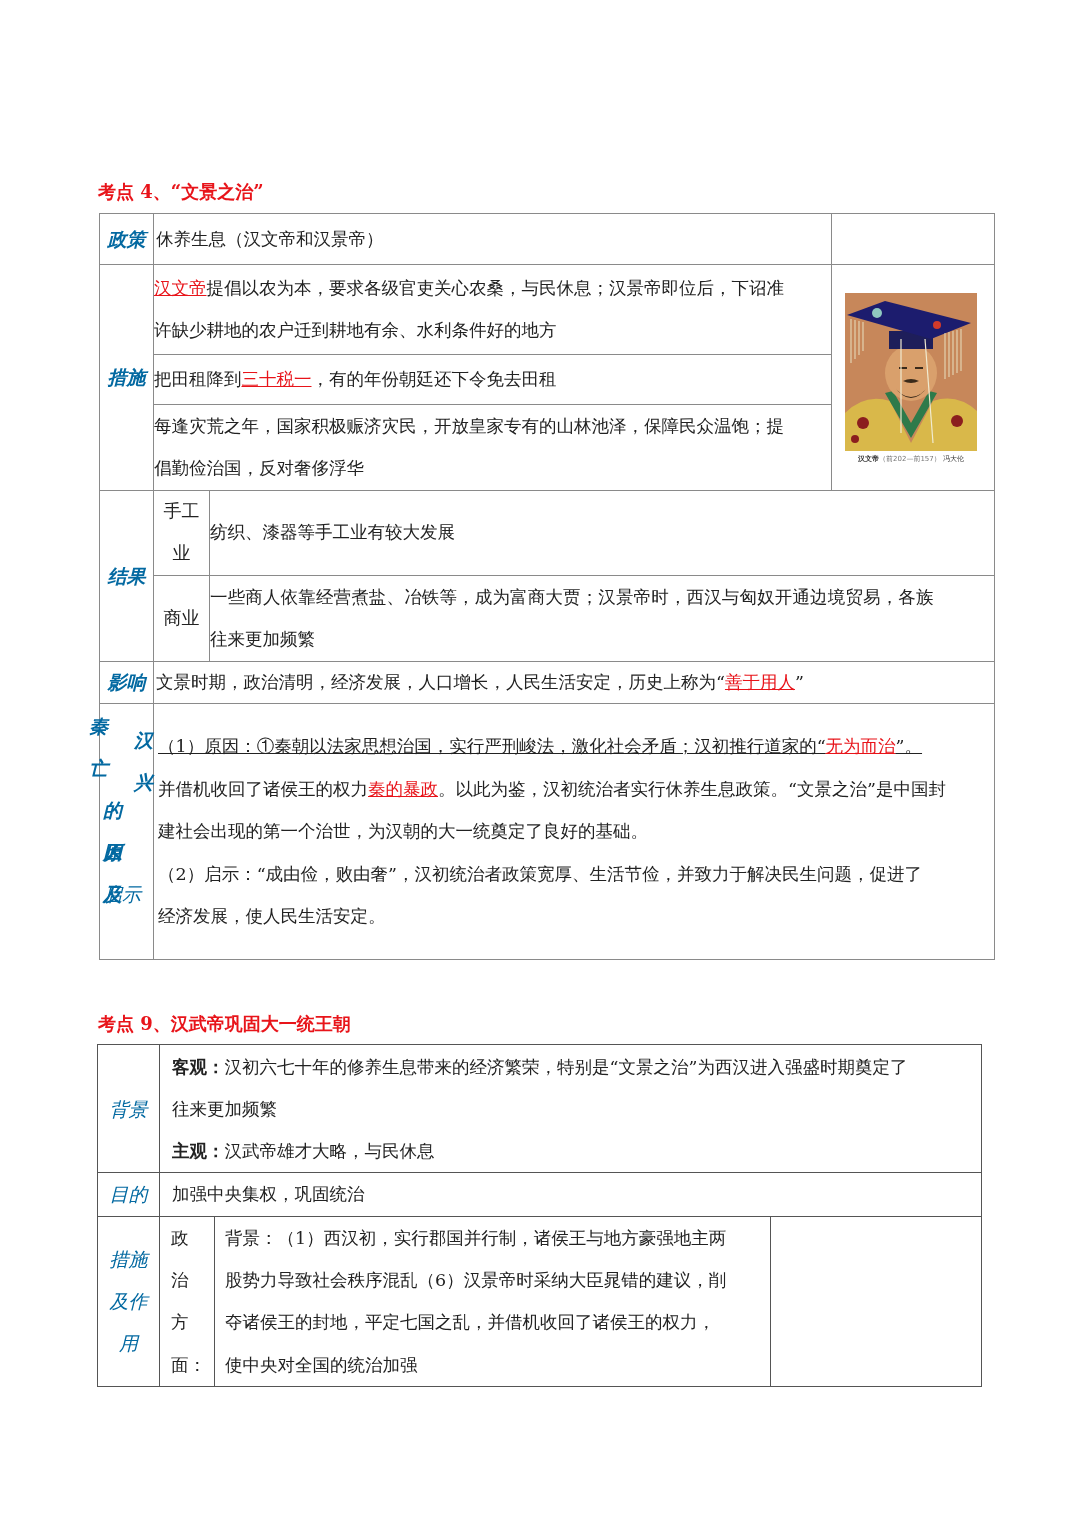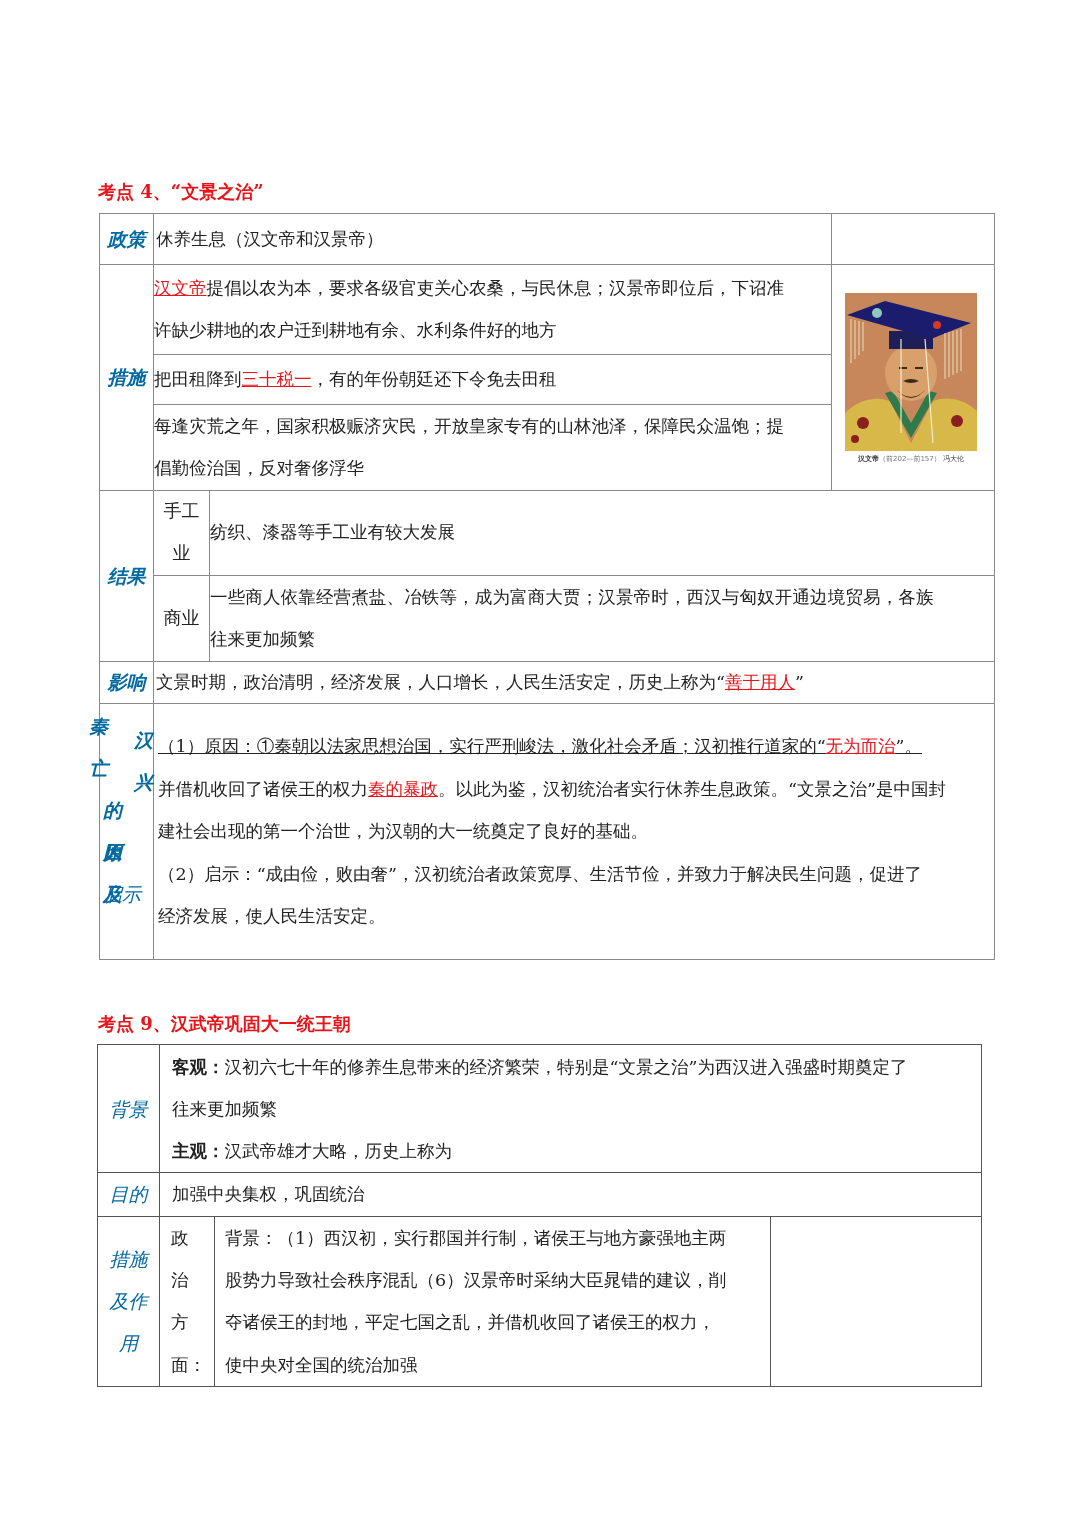--- a/index.html
+++ b/index.html
@@ -154,21 +154,21 @@
   <div class="line dark" style="left:214px; top:1216px; width:1px; height:171px;"></div>
   <div class="line dark" style="left:770px; top:1216px; width:1px; height:171px;"></div>
 </div>
 
 <div class="abs label thin" style="left:98px; top:1088px; width:61px; text-align:center;">背景</div>
 <div class="abs txt" style="left:172px; top:1046px;">
   <span class="bold">客观：</span><span>汉初六七十年的修养生息带来的经济繁荣，特别是“文景之治”为西汉进入强盛时期奠定了</span>
 </div>
 <div class="abs txt" style="left:172px; top:1088px;">往来更加频繁</div>
 <div class="abs txt" style="left:172px; top:1130px;">
-  <span class="bold">主观：</span><span>汉武帝雄才大略，历史上称为</span>
+  <span class="bold">主观：</span><span>汉武帝雄才大略，与民休息</span>
 </div>
 
 <div class="abs label thin" style="left:98px; top:1173px; width:61px; text-align:center;">目的</div>
 <div class="abs txt" style="left:172px; top:1173px;text-align:right;">加强中央集权，巩固统治</div>
 
 <div>
   <div class="abs label thin" style="left:98px; top:1238px; width:61px; text-align:center;">措施</div>
   <div class="abs label thin" style="left:98px; top:1280px; width:61px; text-align:center;">及作</div>
   <div class="abs label thin" style="left:98px; top:1322px; width:61px; text-align:center;">用</div>
 </div>

